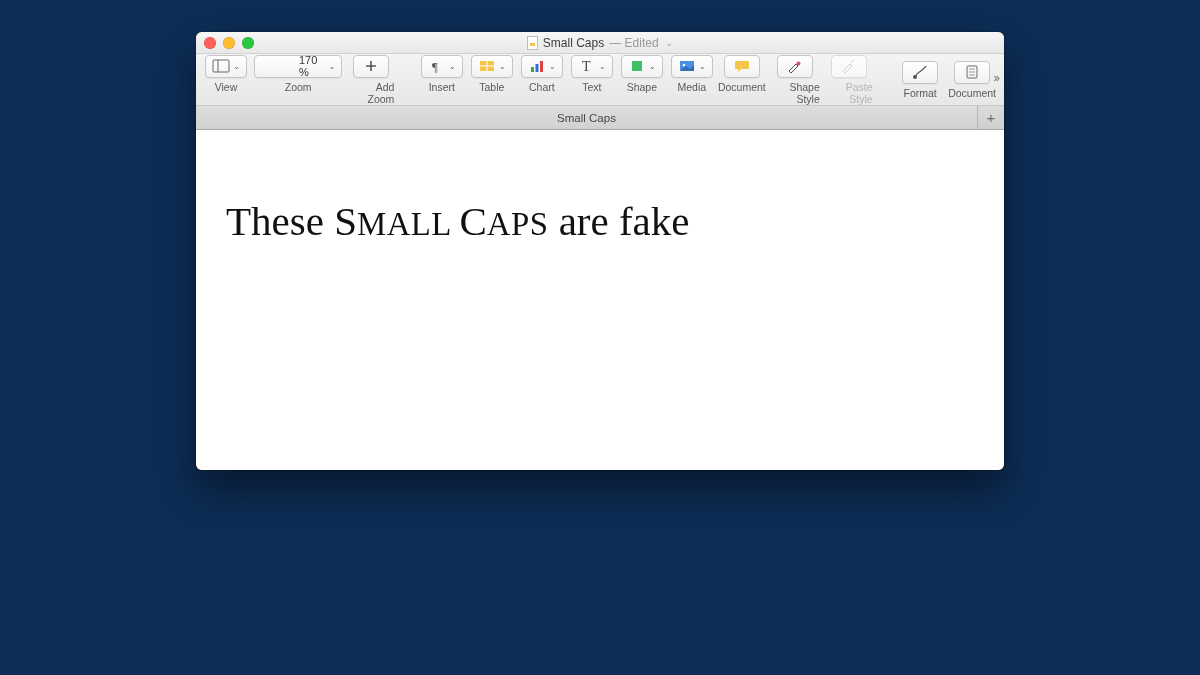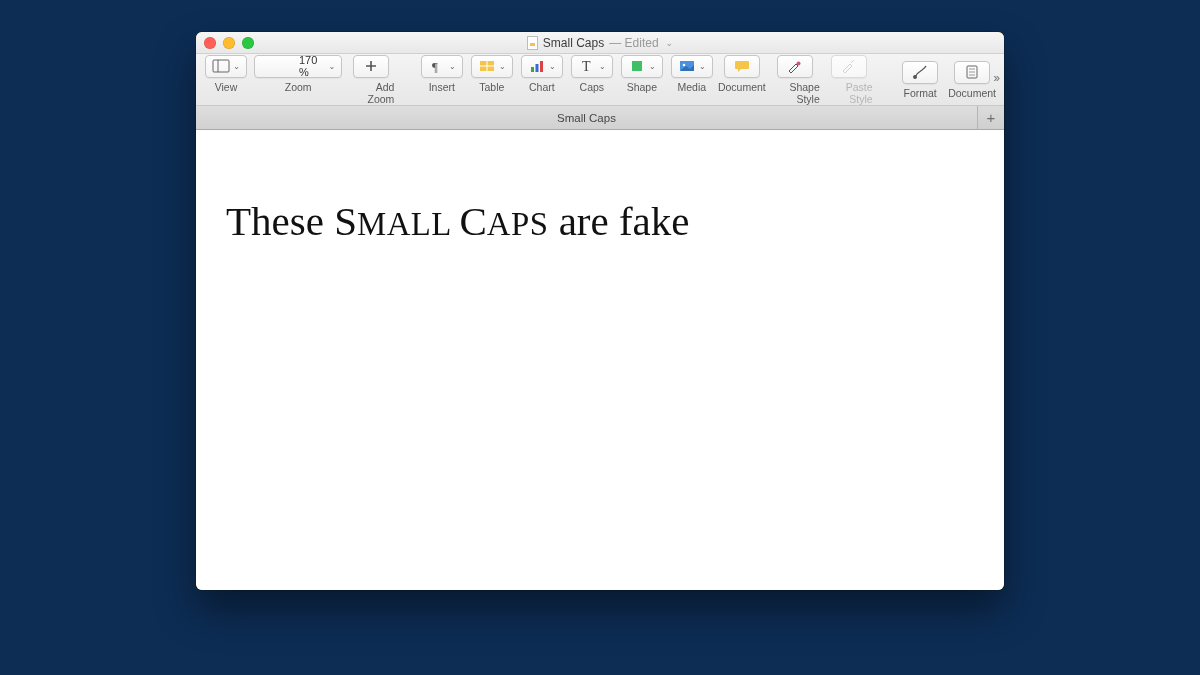--- a/index.html
+++ b/index.html
@@ -115,21 +115,21 @@
     border-right:1px solid #b5b5b5;
     font-size:11.5px; color:#464646;
   }
   .newtab {
     width:26px;
     display:flex; align-items:center; justify-content:center;
     color:#6f6f6f; font-size:15px;
     background: linear-gradient(#dcdcdc,#cfcfcf);
   }
   .page {
-    height: 460px;
+    height: 340px;
     background:#ffffff;
     padding: 68px 30px 0 30px;
   }
   .doc-line {
     font-family: Georgia, "Times New Roman", serif;
     font-size: 41px;
     color:#111;
     line-height:1.15;
     margin-bottom: 56px;
     white-space: nowrap;
@@ -221,21 +221,21 @@
         </div>
         <span class="label">Chart</span>
       </div>
       <div class="titem">
         <div class="btn">
           <svg class="ic" viewBox="0 0 18 16">
               <text x="4" y="13" font-size="14" fill="#444" font-family="Georgia">T</text>
             </svg>
           <span class="chev">⌄</span>
         </div>
-        <span class="label">Caps</span>
+        <span class="label">Text</span>
       </div>
       <div class="titem">
         <div class="btn">
           <svg class="ic" viewBox="0 0 18 16">
               <rect x="4" y="3" width="10" height="10" fill="#3fbf67"></rect>
             </svg>
           <span class="chev">⌄</span>
         </div>
         <span class="label">Shape</span>
       </div>

